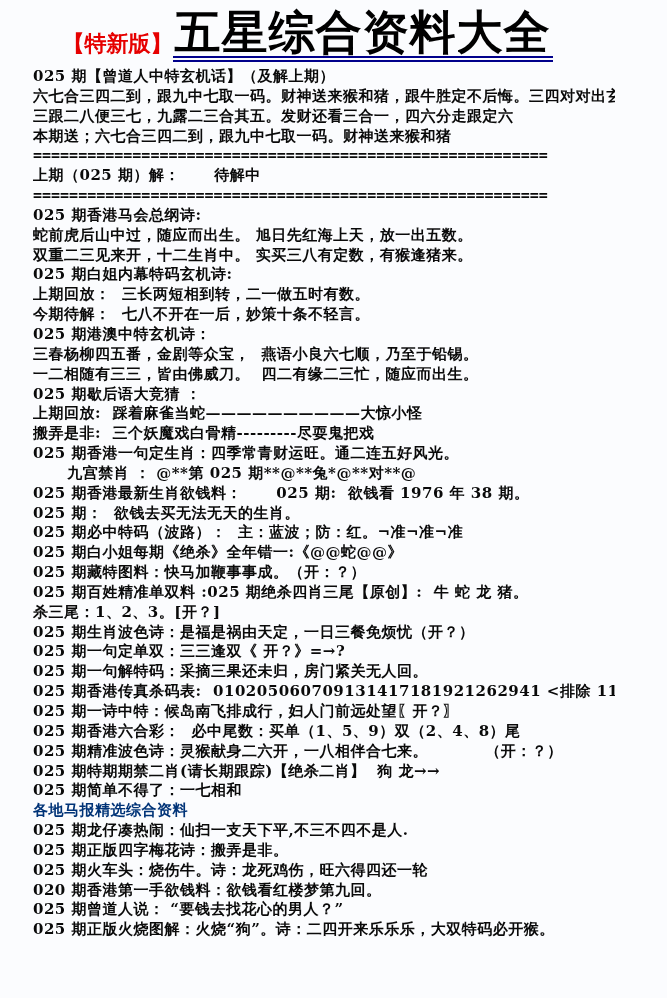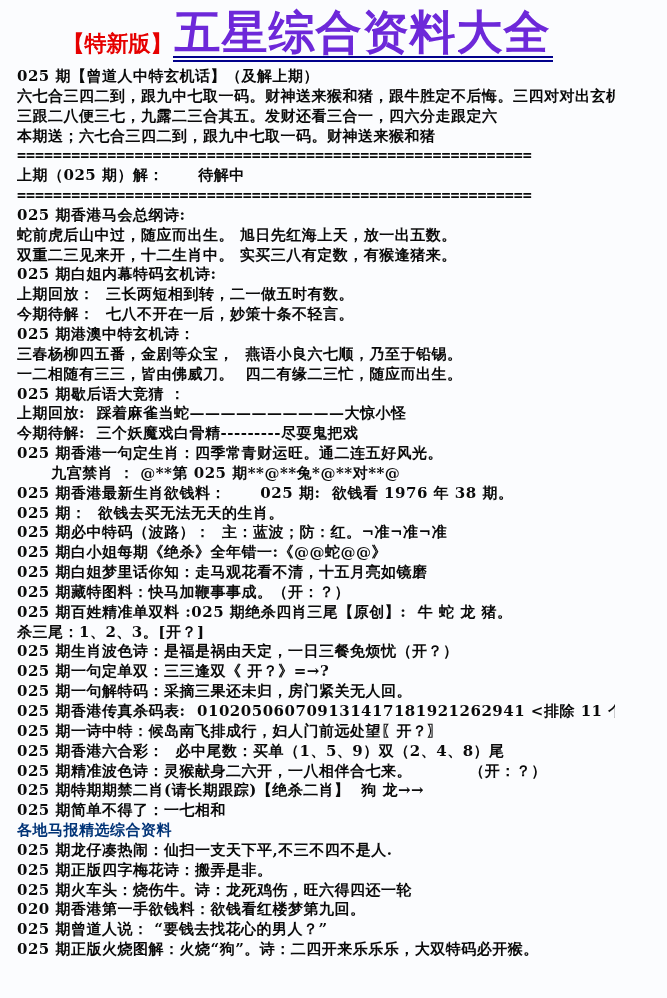--- a/index.html
+++ b/index.html
@@ -11,26 +11,27 @@
   .page{width:615px;height:998px;position:relative;}
   .masthead{
     display:flex;align-items:flex-end;justify-content:center;
     padding:4px 0 2px 0;height:58px;white-space:nowrap;
   }
   .badge{
     color:#e60000;font-weight:bold;font-size:22px;line-height:1;
     padding-bottom:8px;letter-spacing:0px;
   }
   .main-title{
-    color:#6d28d9;font-weight:bold;font-size:46px;line-height:1;
+    color:#000000;font-weight:bold;font-size:46px;line-height:1;
     border-bottom:6px double #00008b;padding:0 2px 1px 2px;
     letter-spacing:1px;
   }
   .content{
-    padding:3px 0 0 17px;
+    padding:3px 0 0 8px;
+    margin-left:25px;
   }
   .line{
     white-space:pre;overflow:hidden;
     font-size:15px;font-weight:bold;color:#0a0a0a;
     line-height:19.85px;height:19.85px;
     letter-spacing:0.5px;
   }
   .line.sep{
     letter-spacing:0;line-height:19.85px;height:19.85px;
     font-family:"DejaVu Sans Mono","Liberation Mono",monospace;
@@ -57,28 +58,27 @@
       <div class="line">蛇前虎后山中过，随应而出生。 旭日先红海上天，放一出五数。</div>
       <div class="line">双重二三见来开，十二生肖中。 实买三八有定数，有猴逢猪来。</div>
       <div class="line">025 期白姐内幕特码玄机诗:</div>
       <div class="line">上期回放：  三长两短相到转，二一做五时有数。</div>
       <div class="line">今期待解：  七八不开在一后，妙策十条不轻言。</div>
       <div class="line">025 期港澳中特玄机诗：</div>
       <div class="line">三春杨柳四五番，金剧等众宝，  燕语小良六七顺，乃至于铅锡。</div>
       <div class="line">一二相随有三三，皆由佛威刀。  四二有缘二三忙，随应而出生。</div>
       <div class="line">025 期歇后语大竞猜 ：</div>
       <div class="line">上期回放:  踩着麻雀当蛇——————————大惊小怪</div>
-      <div class="line">今期待解:  三个妖魔戏白骨精---------尽耍鬼把戏</div>
+      <div class="line">搬弄是非:  三个妖魔戏白骨精---------尽耍鬼把戏</div>
       <div class="line">025 期香港一句定生肖：四季常青财运旺。通二连五好风光。</div>
       <div class="line">      九宫禁肖 ： @**第 025 期**@**兔*@**对**@</div>
       <div class="line">025 期香港最新生肖欲钱料：      025 期:  欲钱看 1976 年 38 期。</div>
       <div class="line">025 期：  欲钱去买无法无天的生肖。</div>
       <div class="line">025 期必中特码（波路）：  主：蓝波；防：红。¬准¬准¬准</div>
       <div class="line">025 期白小姐每期《绝杀》全年错一:《@@蛇@@》</div>
-      <div class="line">025 期白姐梦里话你知：走马观花看不清，十五月亮如镜磨</div>
       <div class="line">025 期藏特图料：快马加鞭事事成。（开：？）</div>
       <div class="line">025 期百姓精准单双料 :025 期绝杀四肖三尾【原创】:  牛 蛇 龙 猪。</div>
       <div class="line">杀三尾：1、2、3。[开？]</div>
       <div class="line">025 期生肖波色诗：是福是祸由天定，一日三餐免烦忧（开？）</div>
       <div class="line">025 期一句定单双：三三逢双《 开？》=→?</div>
       <div class="line">025 期一句解特码：采摘三果还未归，房门紧关无人回。</div>
       <div class="line">025 期香港传真杀码表:  010205060709131417181921262941 &lt;排除 11 个号码&gt;绿，蓝</div>
       <div class="line">025 期一诗中特：候岛南飞排成行，妇人门前远处望〖开？〗</div>
       <div class="line">025 期香港六合彩：  必中尾数：买单（1、5、9）双（2、4、8）尾</div>
       <div class="line">025 期精准波色诗：灵猴献身二六开，一八相伴合七来。          （开：？）</div>

